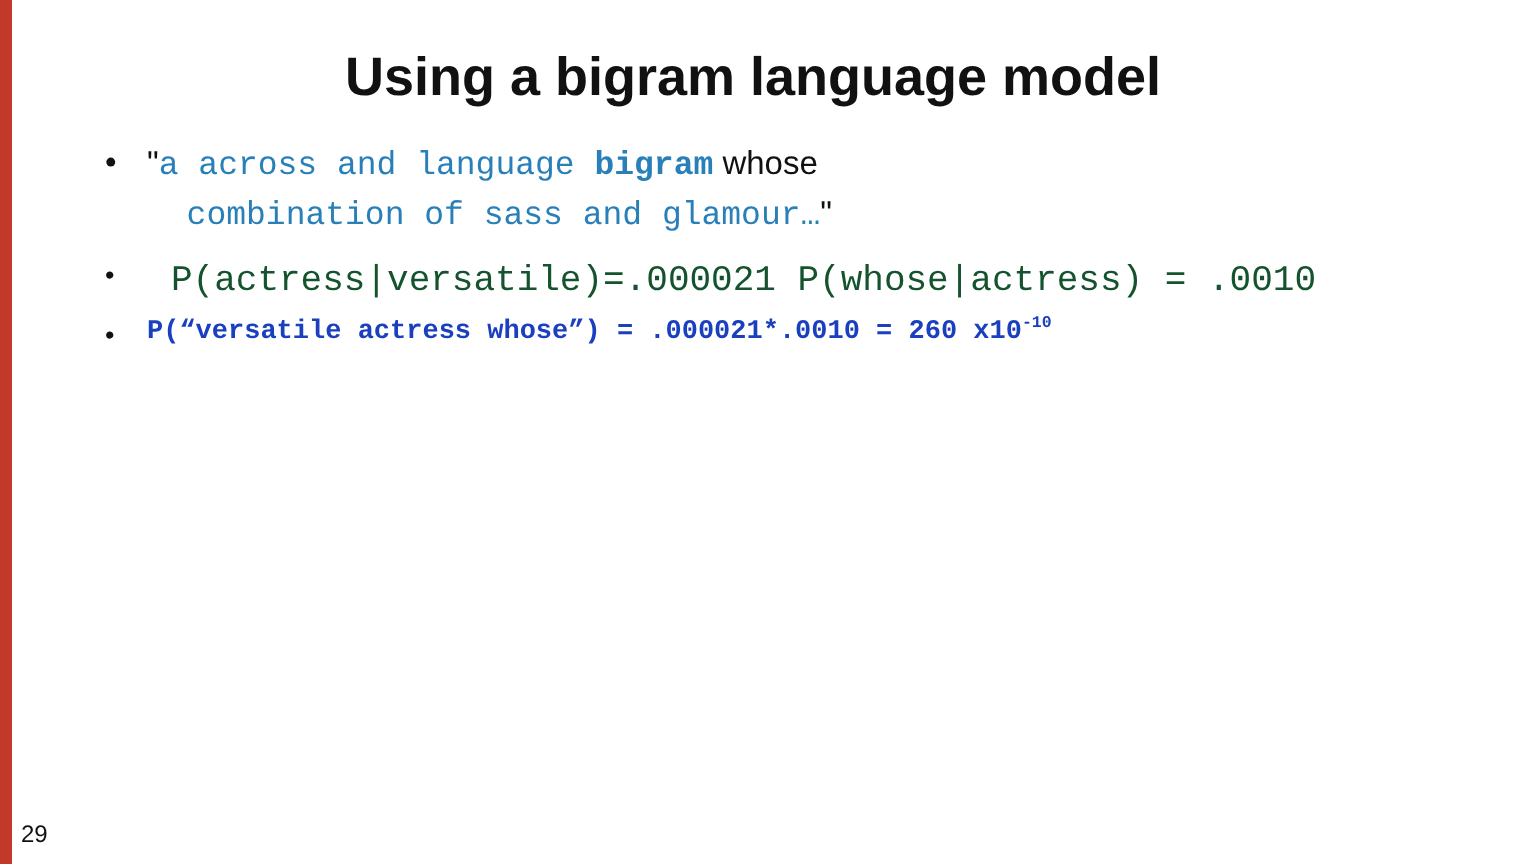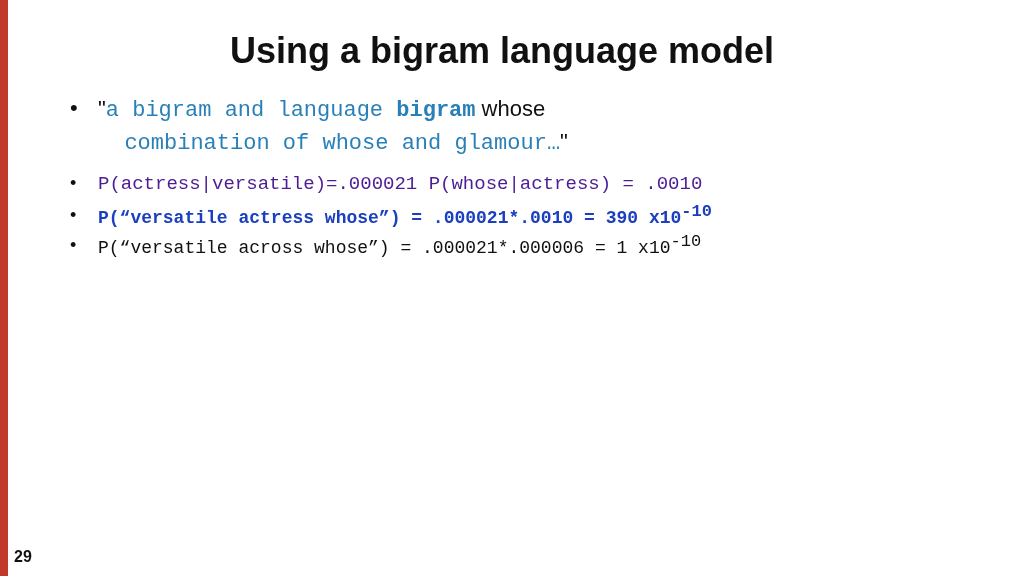--- a/index.html
+++ b/index.html
@@ -68,23 +68,24 @@
 
     .text-normal {
       font-size: 24px;
       color: #111;
       line-height: 1.35;
     }
 
     .mono-line {
       display: block;
       font-family: 'Courier New', Courier, monospace;
-      font-size: 19px;
-      color: #4c1d95;
+      font-size: 24px;
+      color: #14532d;
       line-height: 1.5;
+      margin-left: 16px;
     }
 
     .bullet-small::before {
       font-size: 18px !important;
       top: 2px !important;
     }
 
     .blue-bold-mono {
       font-family: 'Courier New', Courier, monospace;
       font-size: 18px;
@@ -92,68 +93,62 @@
       color: #1a3fbf;
     }
 
     .blue-normal-mono {
       font-family: 'Courier New', Courier, monospace;
       font-size: 18px;
       color: #111;
     }
 
     sup {
-      font-size: 17px;
+      font-size: 11px;
     }
 
     .page-num {
       position: absolute;
       bottom: 10px;
       left: 14px;
       font-size: 16px;
       color: #111;
-      font-weight: bold;
     }
   </style>
 </head>
 <body>
 
 <div class="slide">
   <div class="red-bar"></div>
 
   <h1>Using a bigram language model</h1>
 
   <ul class="bullet-list">
 
     <li>
       <div>
         <span class="quote-line">
-          <span style="color:#111; font-family:'Segoe UI',Arial,sans-serif;">"</span><span>a bigram </span><span>and</span><span> language </span><span style="color:#2980b9; font-weight:700; font-family:'Courier New',Courier,monospace;">bigram</span><span style="color:#111; font-family:'Segoe UI',Arial,sans-serif;"> whose</span>
+          <span style="color:#111; font-family:'Segoe UI',Arial,sans-serif;">"</span><span>a across </span><span>and</span><span> language </span><span style="color:#2980b9; font-weight:700; font-family:'Courier New',Courier,monospace;">bigram</span><span style="color:#111; font-family:'Segoe UI',Arial,sans-serif;"> whose</span>
         </span>
         <br>
         <span class="quote-line">
-          &nbsp;&nbsp;<span>combination of whose and glamour…</span><span style="color:#111; font-family:'Segoe UI',Arial,sans-serif;">"</span>
+          &nbsp;&nbsp;<span>combination of sass and glamour…</span><span style="color:#111; font-family:'Segoe UI',Arial,sans-serif;">"</span>
         </span>
       </div>
     </li>
 
 
     <li class="bullet-small" style="margin-bottom:4px;">
       <span class="mono-line">P(actress|versatile)=.000021  P(whose|actress)  =  .0010</span>
     </li>
 
 
     <li class="bullet-small" style="margin-bottom:4px;">
       <span class="blue-bold-mono">
-        <span>P(“versatile actress whose”) = .000021*.0010 = 390 x10</span><sup>-10</sup>
+        <span>P(“versatile actress whose”) = .000021*.0010 = 260 x10</span><sup>-10</sup>
       </span>
     </li>
 
-    <li class="bullet-small">
-      <span class="blue-normal-mono">
-        <span>P(“versatile across whose”)  = .000021*.000006 = 1  x10</span><sup>-10</sup>
-      </span>
-    </li>
 
   </ul>
 
   <div class="page-num">29</div>
 </div>
 
 </body></html>

